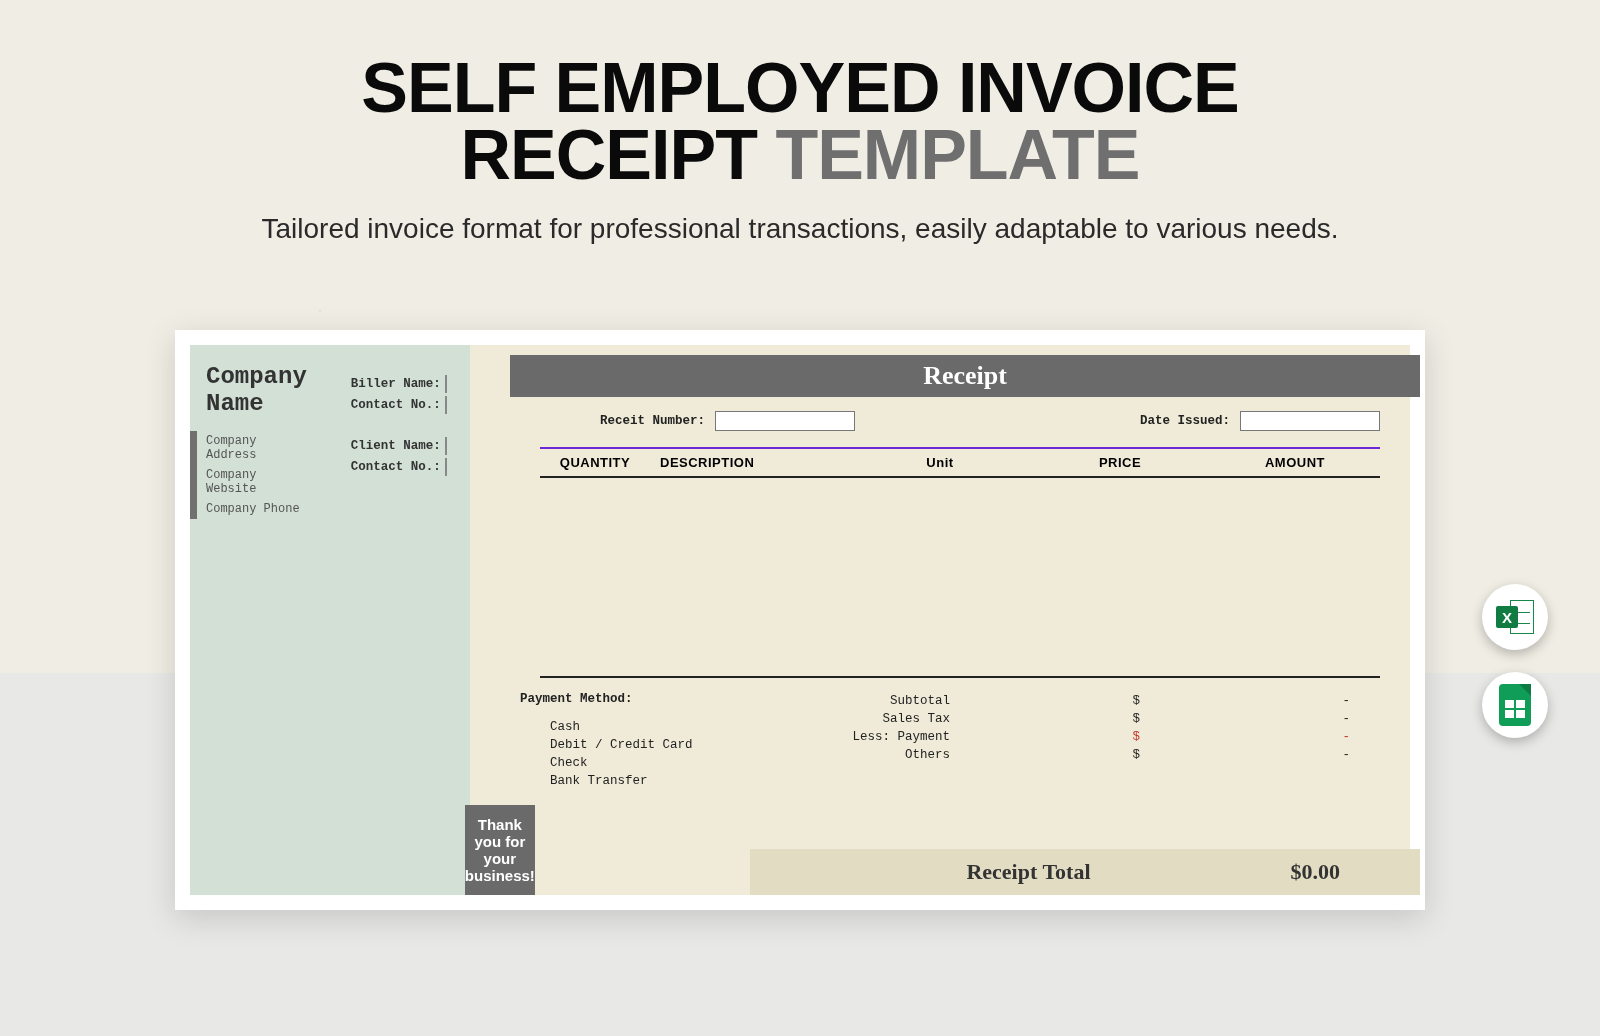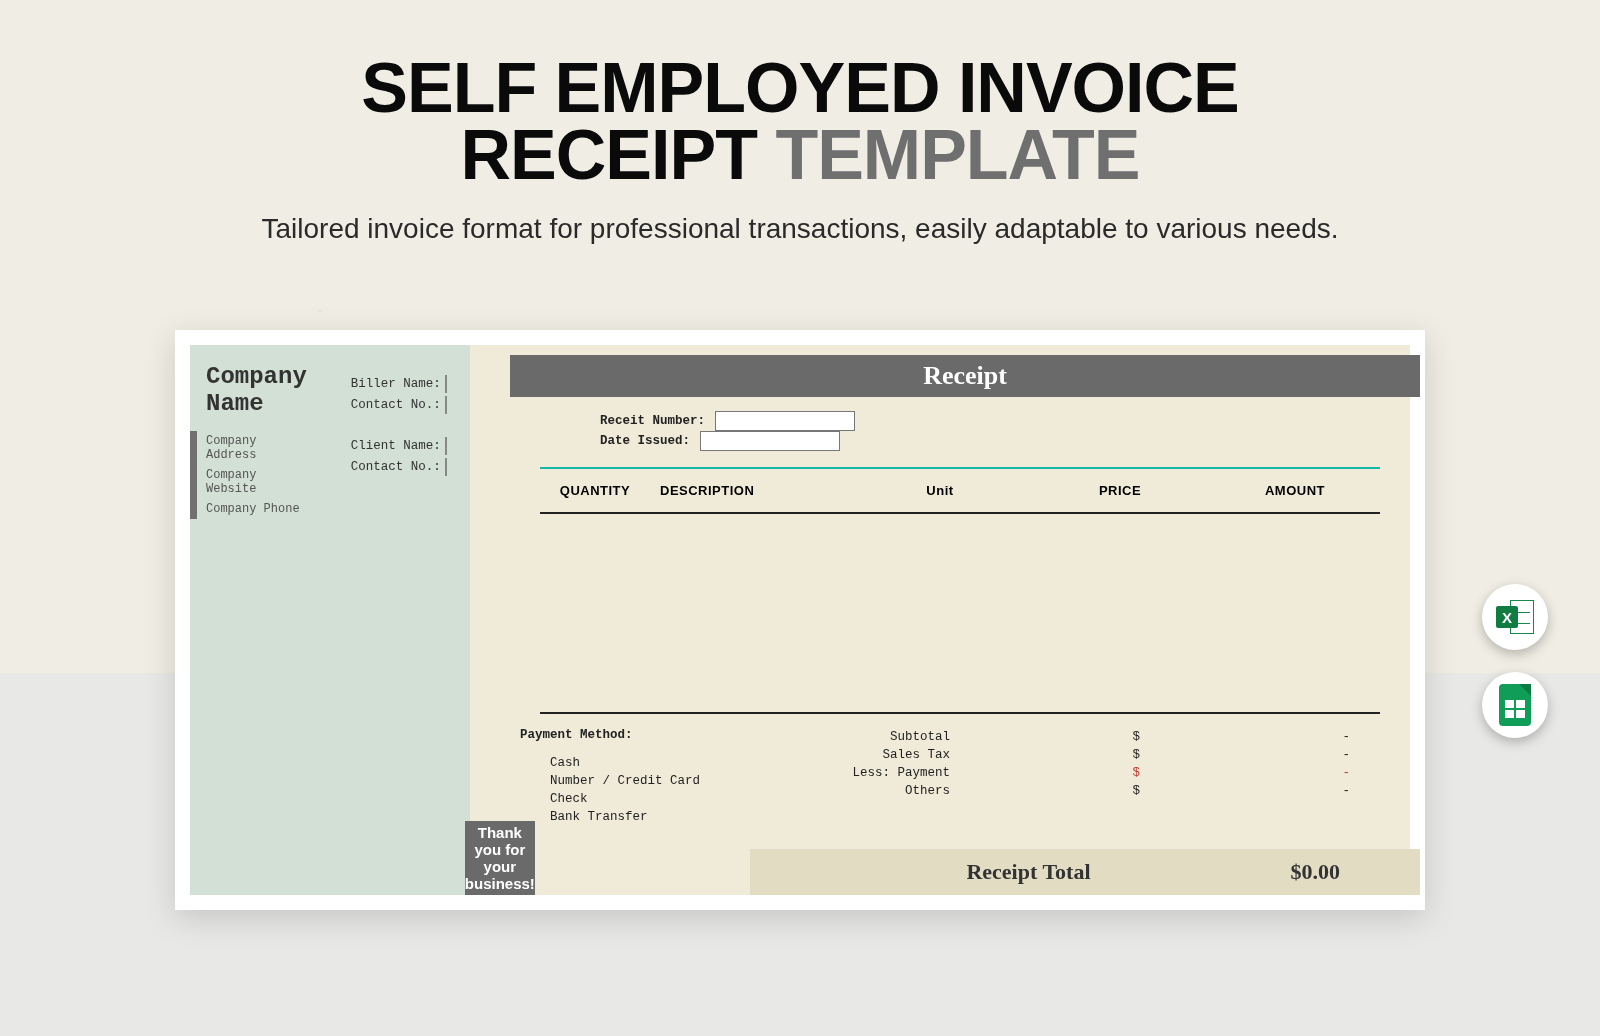--- a/index.html
+++ b/index.html
@@ -84,38 +84,39 @@
   .fields {
     padding: 30px 18px 0 18px;
     font-size: 12.5px;
     color: #333;
   }
   .field-row {
     display: flex;
     align-items: center;
     margin-bottom: 3px;
     gap: 4px;
+    font-weight: bold;
   }
   .field-row label { width: 100px; text-align: right; }
   .field-row .inp {
     flex: 1;
     height: 18px;
     border: 1px solid #888;
     background: #fff;
   }
   .field-gap { height: 20px; }
   .thanks {
     margin-top: auto;
     background: #6a6a6a;
     color: #fff;
     text-align: center;
     font-family: Arial, sans-serif;
     font-weight: bold;
     font-size: 15px;
-    padding: 3px 0;
+    padding: 11px 0;
   }
   .right-col {
     flex: 1;
     display: flex;
     flex-direction: column;
     position: relative;
     padding: 0 0 0 0;
   }
   .receipt-banner {
     margin: 10px 0 0 40px;
@@ -128,38 +129,37 @@
     padding: 6px 0;
   }
   .meta-row {
     margin: 14px 40px 0 130px;
     display: flex;
     justify-content: space-between;
     font-family: "Courier New", monospace;
     font-size: 12.5px;
     font-weight: bold;
     color: #222;
-    flex-direction: column;
   }
   .meta-item { display: flex; align-items: center; gap: 10px; }
   .meta-item .mbox {
     width: 140px; height: 20px;
     border: 1px solid #777;
     background: #fff;
   }
   .table-head {
     margin: 16px 40px 0 70px;
-    border-top: 2px solid #14b8a6;
+    border-top: 2px solid #6d28d9;
     border-bottom: 2px solid #222;
     display: flex;
     font-family: "Arial Narrow", Arial, sans-serif;
     font-weight: bold;
     font-size: 13px;
     letter-spacing: 0.5px;
-    padding: 14px 0;
+    padding: 6px 0;
   }
   .th { text-align: center; }
   .th.qty { width: 110px; }
   .th.desc { width: 200px; text-align: left; padding-left: 10px;}
   .th.unit { width: 180px; }
   .th.price { width: 180px; }
   .th.amount { flex: 1; }
   .table-body {
     margin: 0 40px 0 70px;
     height: 200px;
@@ -340,21 +340,21 @@
         <div class="th unit">Unit</div>
         <div class="th price">PRICE</div>
         <div class="th amount">AMOUNT</div>
       </div>
       <div class="table-body"></div>
 
       <div class="bottom">
         <div class="pay-col">
           <div class="pay-title">Payment Method:</div>
           <div class="pay-item">Cash</div>
-          <div class="pay-item">Number / Credit Card</div>
+          <div class="pay-item">Debit / Credit Card</div>
           <div class="pay-item">Check</div>
           <div class="pay-item">Bank Transfer</div>
         </div>
         <div class="sum-col">
           <div class="sum-row">
             <span class="lbl">Subtotal</span>
             <span class="cur">$</span>
             <span class="val">-</span>
           </div>
           <div class="sum-row">

